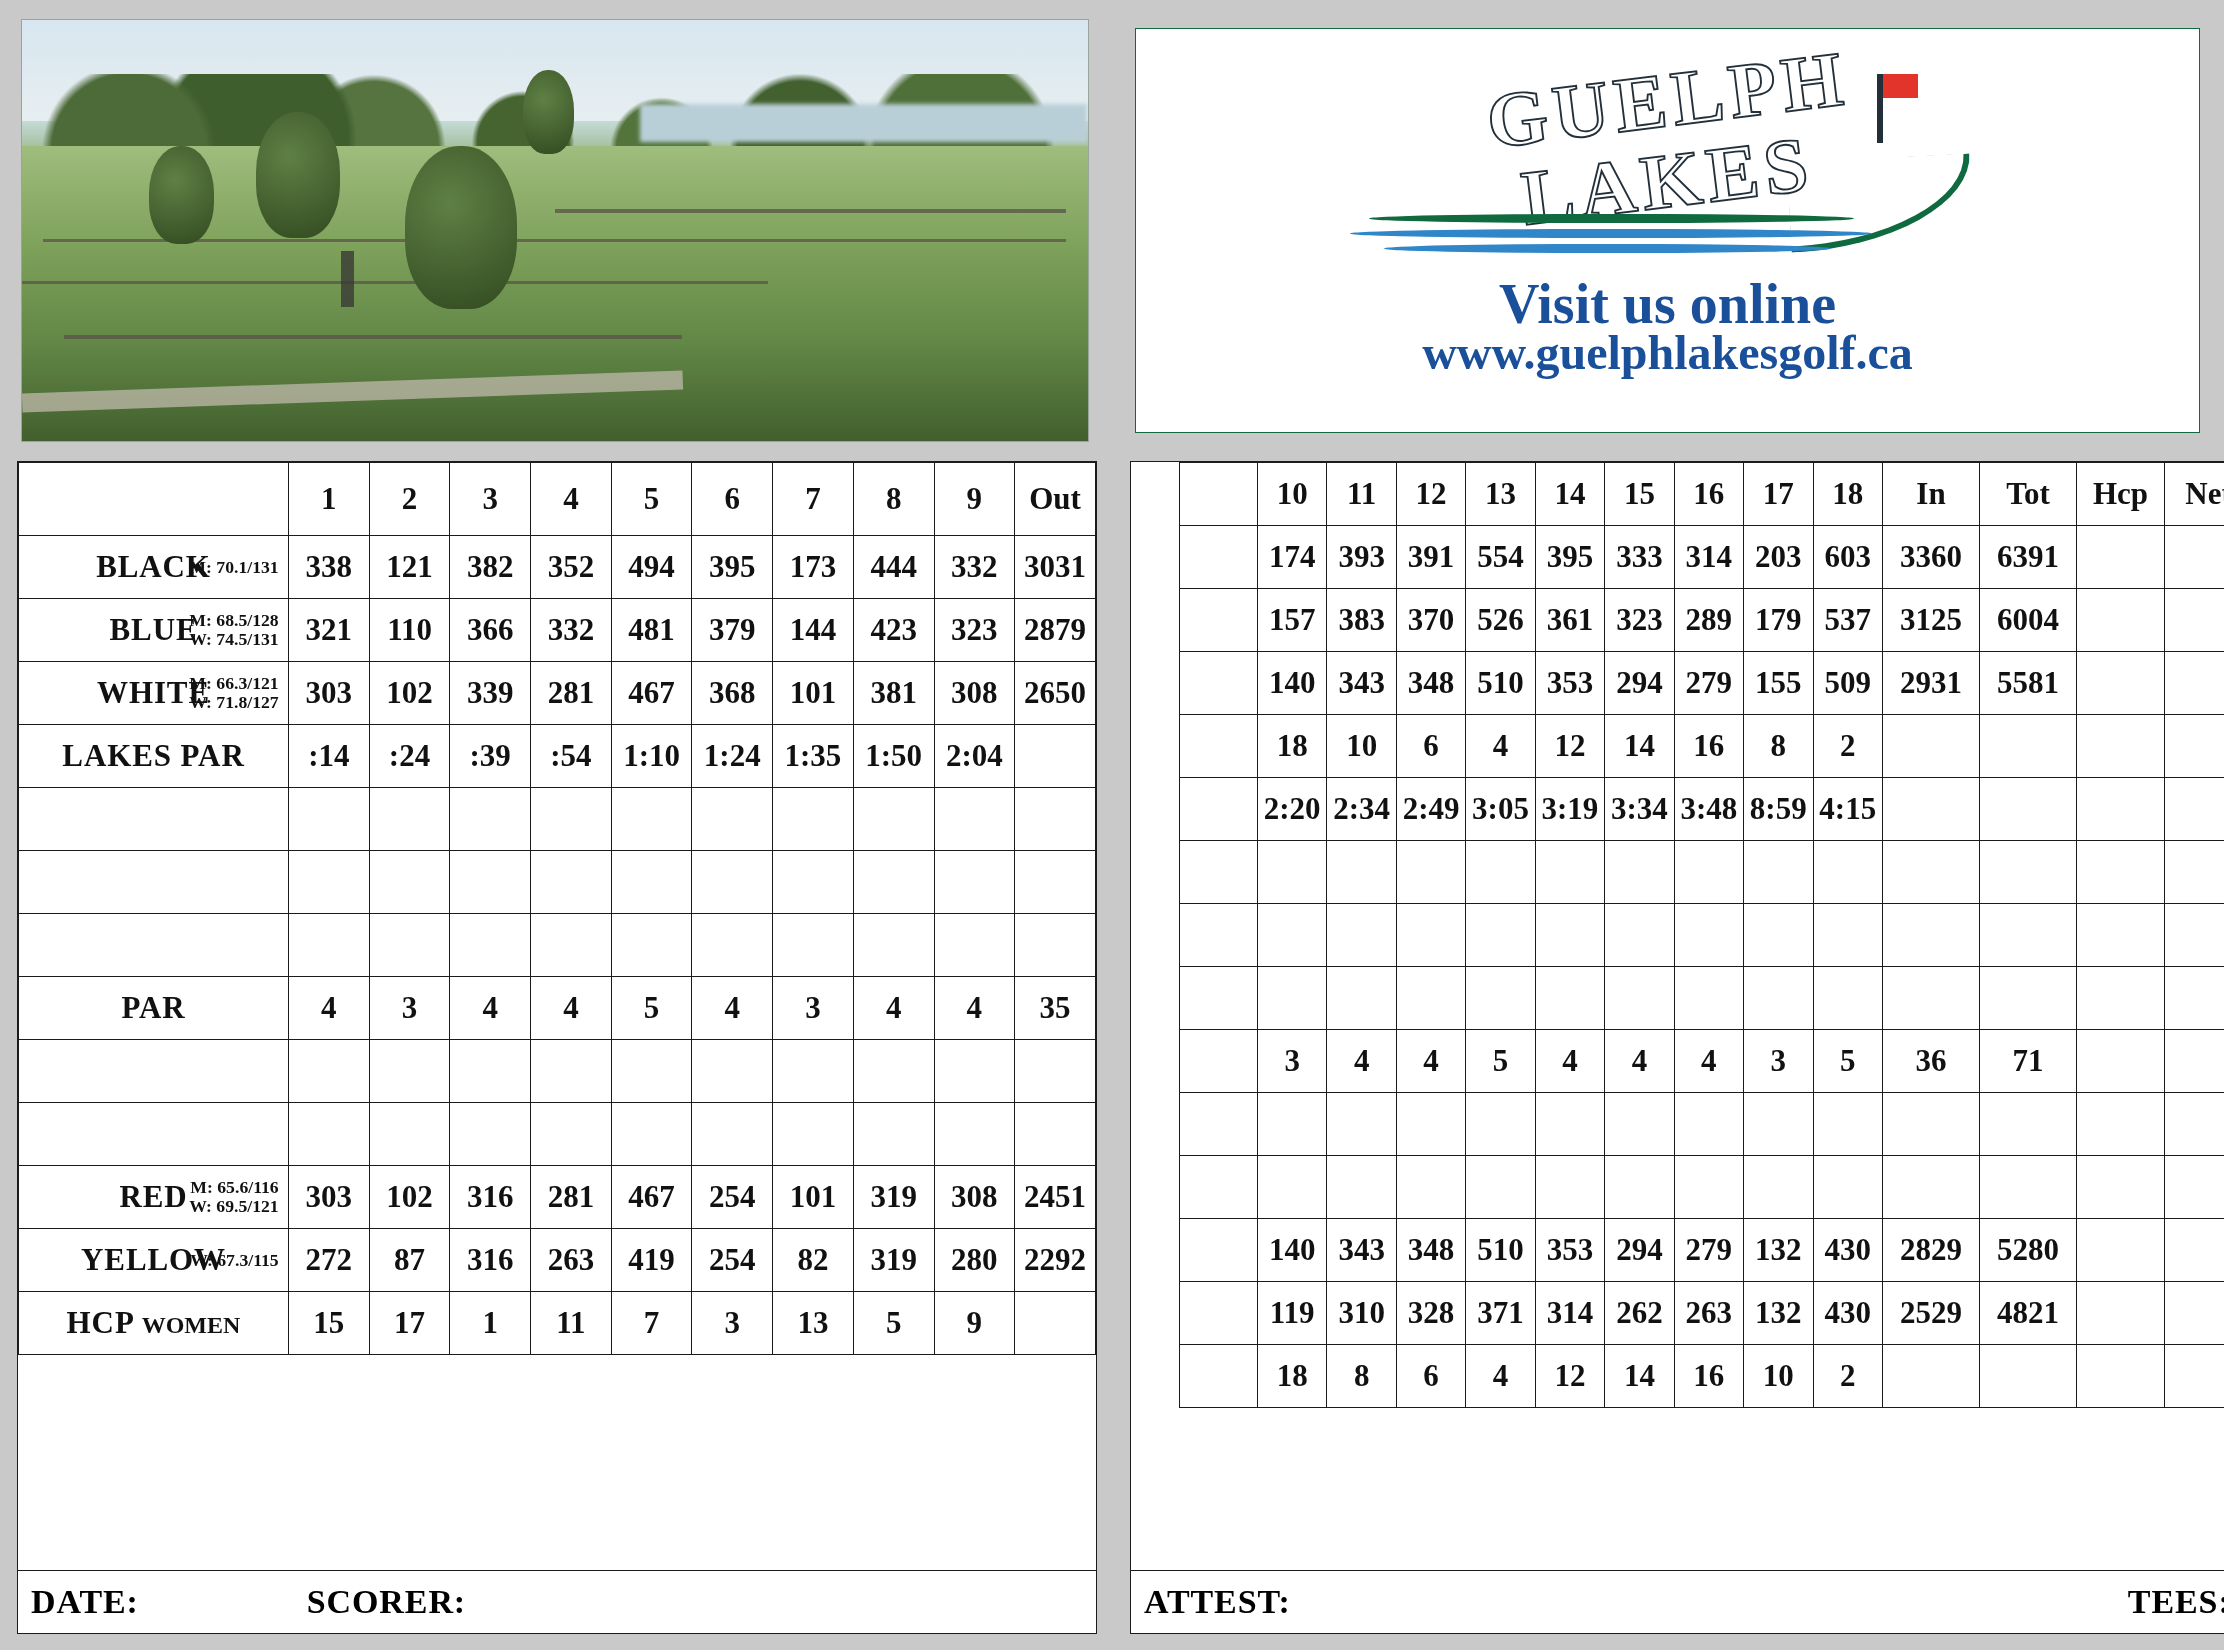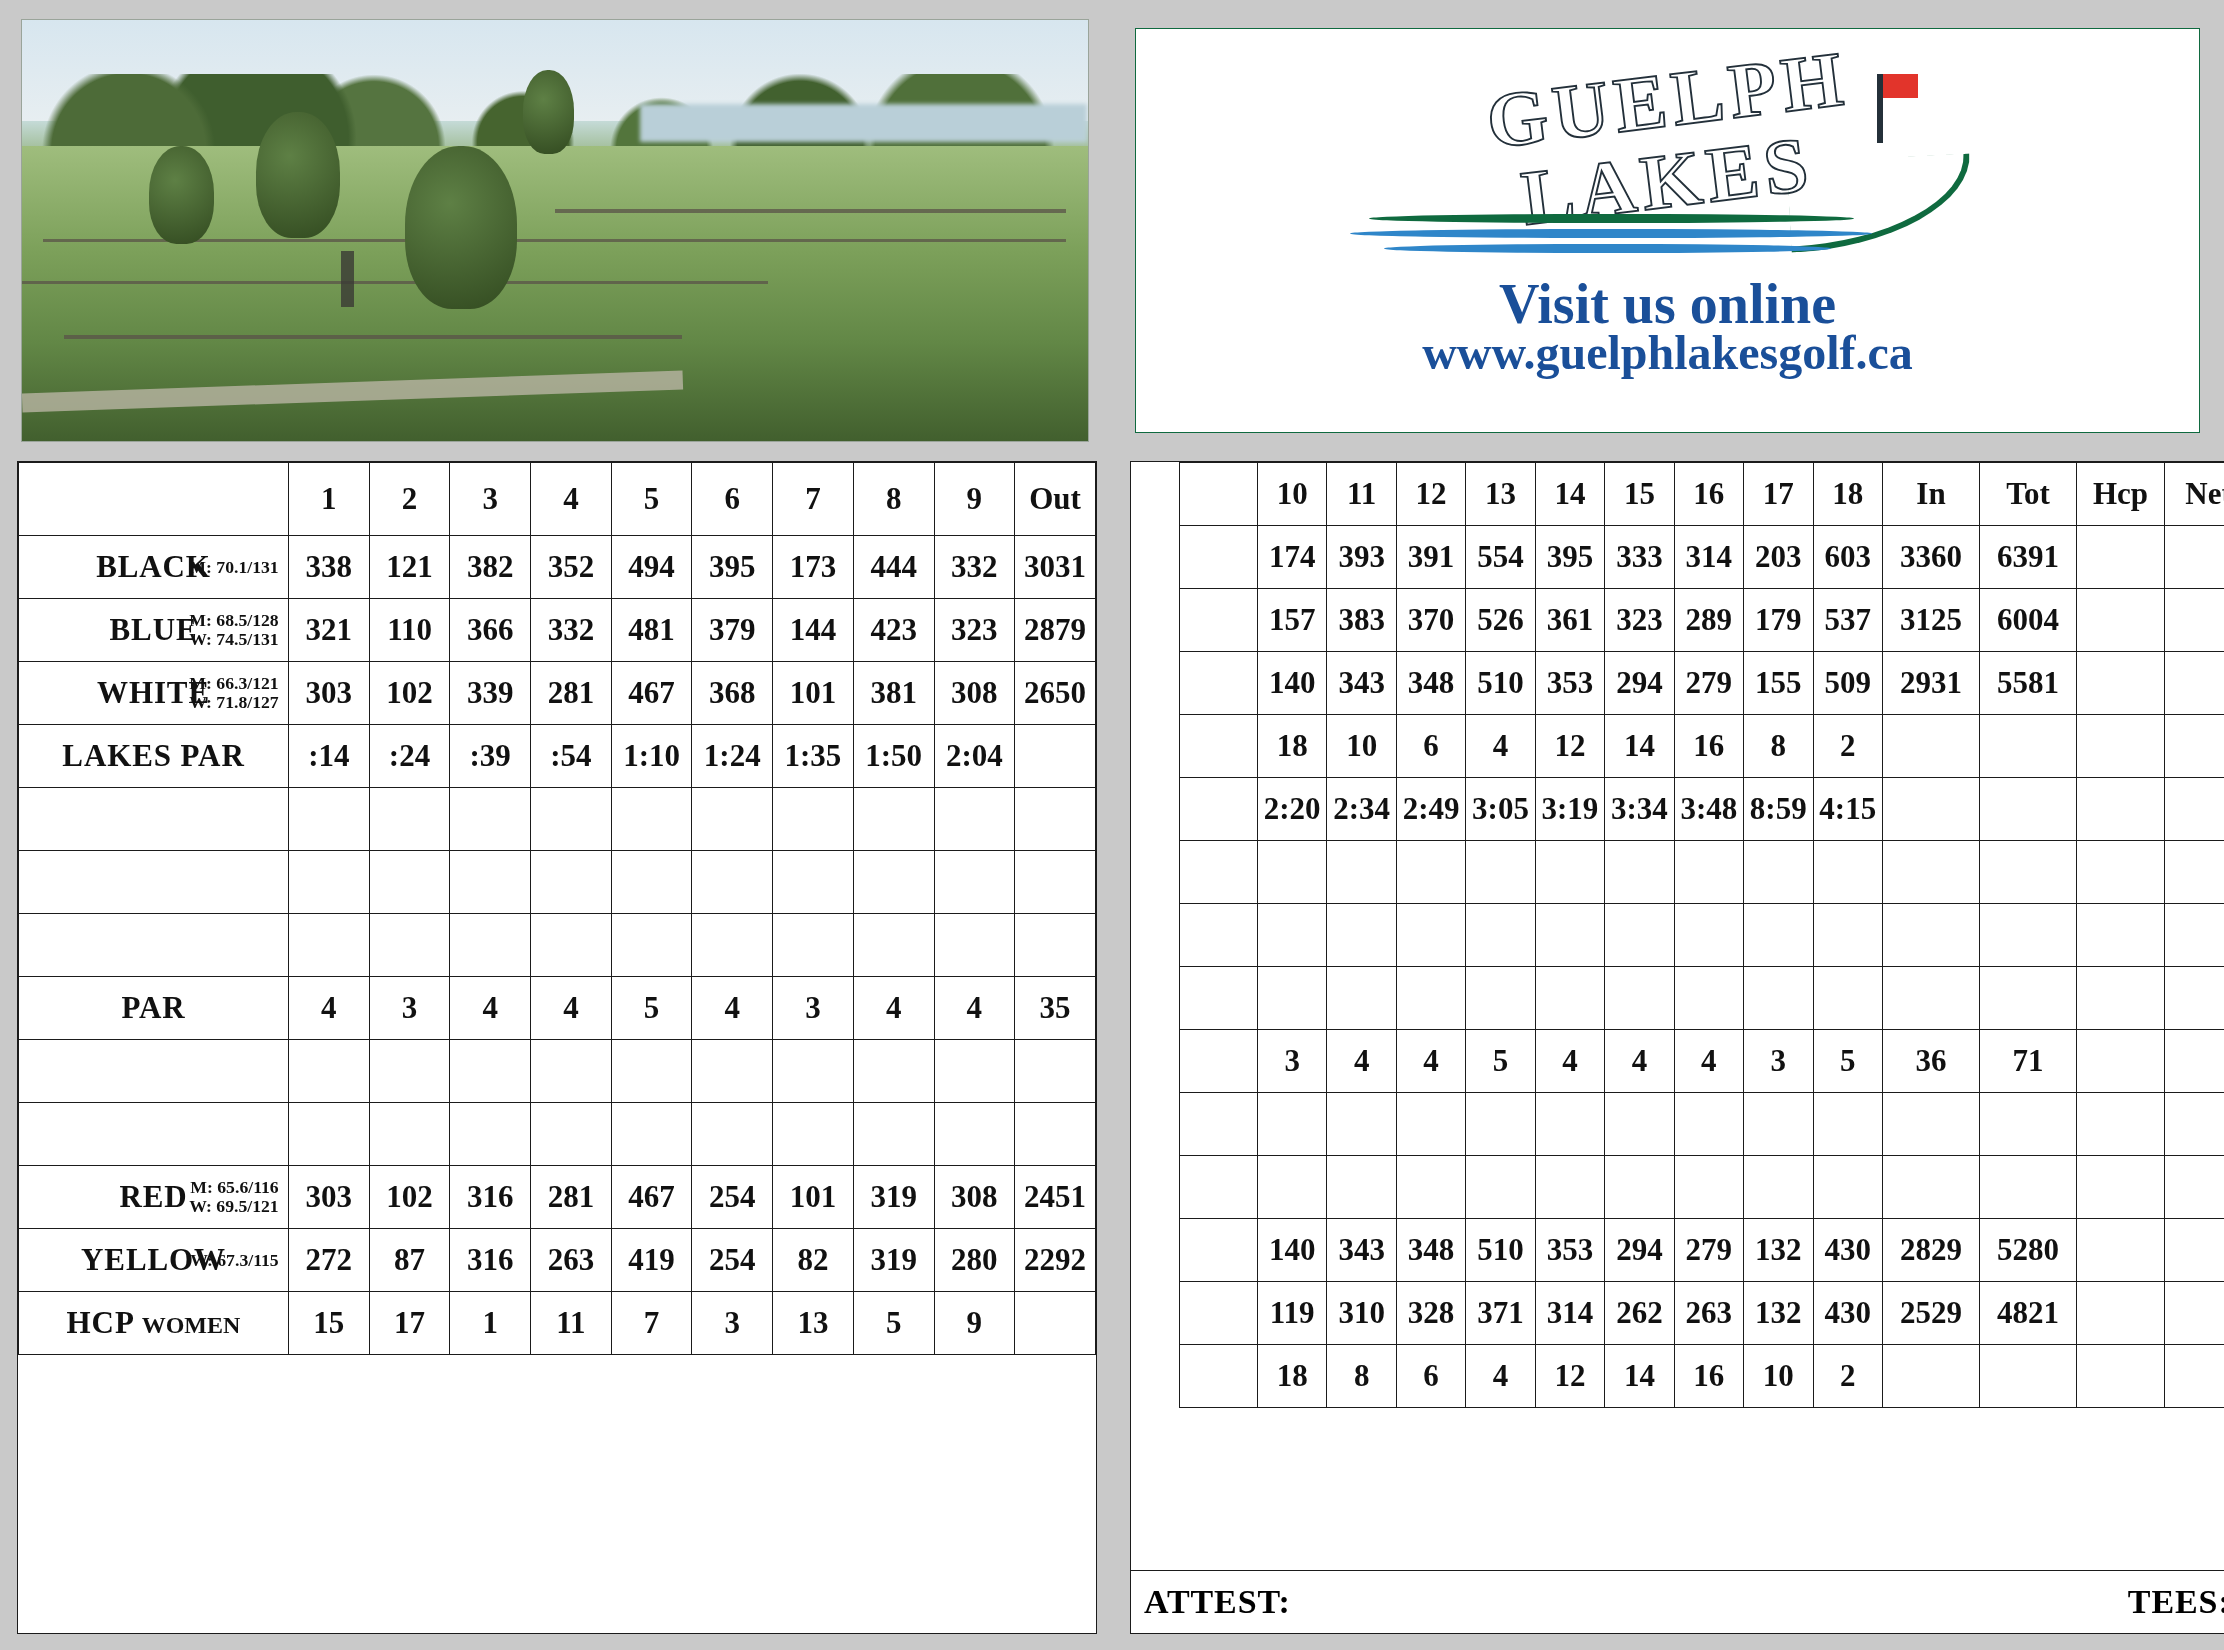--- a/index.html
+++ b/index.html
@@ -447,20 +447,24 @@
           <td>11</td>
           <td>7</td>
           <td>3</td>
           <td>13</td>
           <td>5</td>
           <td>9</td>
           <td></td>
         </tr>
       </tbody>
     </table>
+    <div class="foot">
+      <span>DATE:</span>
+      <span style="padding-left:168px;">SCORER:</span>
+    </div>
   </div>
 
   <div class="sheet sheet-right">
     <table class="score">
       <colgroup>
         <col style="width:78px">
           <col>
           <col>
           <col>
           <col>

